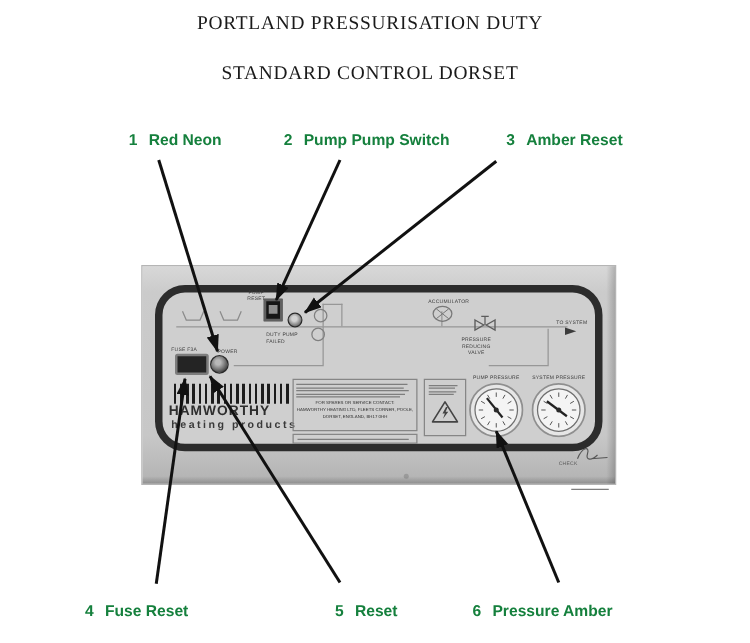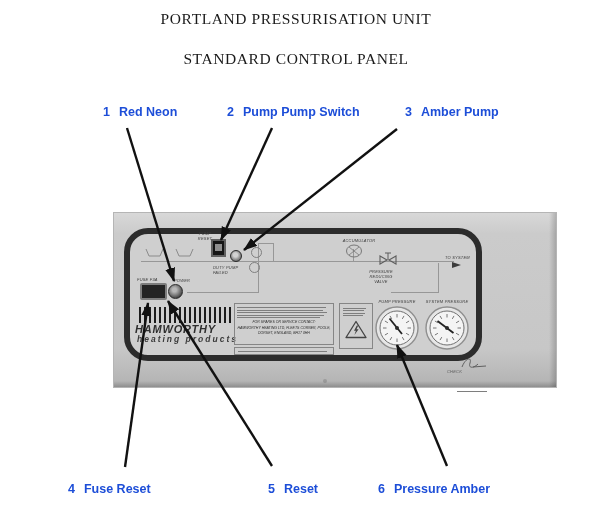--- a/index.html
+++ b/index.html
@@ -6,30 +6,30 @@
   body{
     width:600px;height:514px;position:relative;background:#ffffff;
     font-family:"Liberation Sans",sans-serif;overflow:hidden;
   }
   .title{
     position:absolute;left:0;width:592px;text-align:center;
     font-family:"Liberation Serif",serif;font-size:15.5px;color:#1a1a1a;
     letter-spacing:0.6px;
   }
   .callout{
-    position:absolute;font-size:12.5px;font-weight:bold;color:#1d4ed8;
+    position:absolute;font-size:12.5px;font-weight:bold;color:#15803d;
     white-space:nowrap;
   }
   .callout .num{margin-right:9px;}
   .arrows{position:absolute;left:0;top:0;pointer-events:none;}
   
   .photo{
-    position:absolute;left:113px;top:212px;width:444px;height:176px;
+    position:absolute;left:113px;top:212px;width:380px;height:176px;
     background:linear-gradient(180deg,#d8d8d8 0,#cbcbcb 12%,#c7c7c7 78%,#b2b2b2 100%);
-    border:1px solid #b5b5b5;box-sizing:border-box;font-style:italic;
+    border:1px solid #b5b5b5;box-sizing:border-box;
   }
   .photo-edge-right{position:absolute;right:0;top:0;width:7px;height:100%;
     background:linear-gradient(90deg,rgba(0,0,0,0),rgba(0,0,0,0.18));}
   .photo-edge-bottom{position:absolute;left:0;bottom:0;width:100%;height:6px;
     background:linear-gradient(180deg,rgba(0,0,0,0),rgba(0,0,0,0.2));}
   .plate{
     position:absolute;left:10px;top:15px;width:358px;height:133px;box-sizing:border-box;
     background:#cfcfcf;border:6px solid #2c2c2c;border-radius:24px;
   }
   .tiny{position:absolute;font-size:4px;line-height:1.25;color:#3c3c3c;
@@ -63,31 +63,31 @@
   .warn-box{position:absolute;left:225px;top:90px;width:34px;height:46px;
     border:1px solid #868686;box-sizing:border-box;padding:2px 3px;overflow:hidden;}
   .gauge{position:absolute;width:44px;height:44px;}
   .sig{position:absolute;left:333px;top:146px;}
   .screw{position:absolute;left:209px;top:166px;width:4px;height:4px;border-radius:50%;
     background:#9a9a9a;}
 </style>
 </head>
 <body>
 
-<div class="title" style="top:10px">PORTLAND PRESSURISATION UNIT</div>
-<div class="title" style="top:50px">STANDARD CONTROL PANEL</div>
+<div class="title" style="top:10px">PORTLAND PRESSURISATION DUTY</div>
+<div class="title" style="top:50px">STANDARD CONTROL DORSET</div>
 
 <div class="callout" style="left:103px;top:105px">
   <span class="num">1</span><span>Red Neon</span>
 </div>
 <div class="callout" style="left:227px;top:105px">
   <span class="num">2</span><span>Pump Pump Switch</span>
 </div>
 <div class="callout" style="left:405px;top:105px">
-  <span class="num">3</span><span>Amber Pump</span>
+  <span class="num">3</span><span>Amber Reset</span>
 </div>
 
 <div class="callout" style="left:68px;top:482px">
   <span class="num">4</span><span>Fuse Reset</span>
 </div>
 <div class="callout" style="left:268px;top:482px">
   <span class="num">5</span><span>Reset</span>
 </div>
 <div class="callout" style="left:378px;top:482px">
   <span class="num">6</span><span>Pressure Amber</span>

